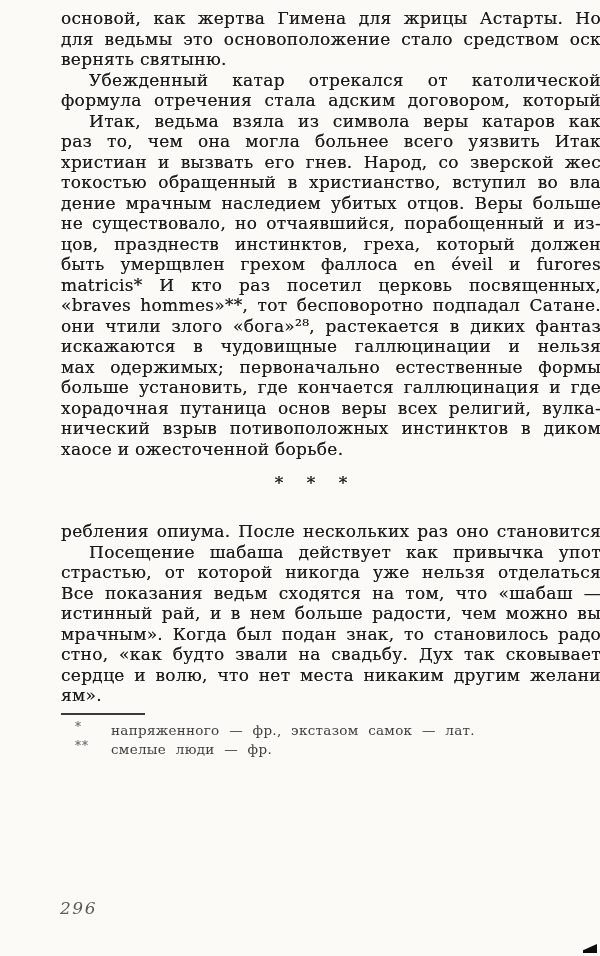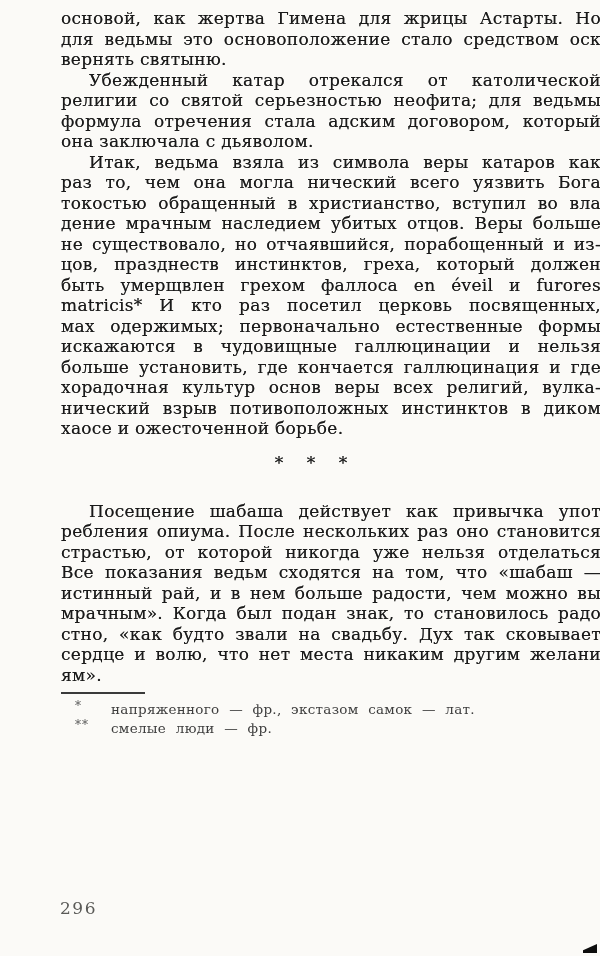--- a/index.html
+++ b/index.html
@@ -79,20 +79,21 @@
     word-spacing: 5px;
     letter-spacing: 0.3px;
   }
   .page-number {
     position: absolute;
     left: 60px;
     top: 898px;
     font-size: 17px;
     letter-spacing: 1.5px;
     color: #5a5a57;
+    font-style: italic;
   }
   .corner-mark {
     position: absolute;
     right: 3px;
     bottom: 3px;
     width: 14px;
     height: 9px;
     background: #0d0d0d;
     clip-path: polygon(0 100%, 0 70%, 100% 0, 100% 100%);
   }
@@ -100,42 +101,43 @@
 </head>
 <body>
 
 <div class="page">
   <div class="text-column">
     <div>
         <div class="line">основой, как жертва Гимена для жрицы Астарты. Но</div>
         <div class="line">для ведьмы это основоположение стало средством оск</div>
         <div class="line last">вернять святыню.</div>
         <div class="line indent">Убежденный катар отрекался от католической</div>
-        <div class="line">религии со святой серьезностью неофита; для ведьмы</div>
         <div class="line">формула отречения стала адским договором, который</div>
-        <div class="line last">она заключала с дьяволом.</div>
         <div class="line indent">Итак, ведьма взяла из символа веры катаров как</div>
-        <div class="line">раз то, чем она могла нический всего уязвить Бога</div>
+        <div class="line">раз то, чем она могла больнее всего уязвить Итак</div>
+        <div class="line">христиан и вызвать его гнев. Народ, со зверской жес</div>
         <div class="line">токостью обращенный в христианство, вступил во вла</div>
         <div class="line">дение мрачным наследием убитых отцов. Веры больше</div>
         <div class="line">не существовало, но отчаявшийся, порабощенный и из-</div>
         <div class="line">цов, празднеств инстинктов, греха, который должен</div>
         <div class="line">быть умерщвлен грехом фаллоса en éveil и furores</div>
         <div class="line">matricis* И кто раз посетил церковь посвященных,</div>
+        <div class="line">«braves hommes»**, тот бесповоротно подпадал Сатане.</div>
+        <div class="line">они чтили злого «бога»²⁸, растекается в диких фантаз</div>
+        <div class="line">искажаются в чудовищные галлюцинации и нельзя</div>
         <div class="line">мах одержимых; первоначально естественные формы</div>
-        <div class="line">искажаются в чудовищные галлюцинации и нельзя</div>
         <div class="line">больше установить, где кончается галлюцинация и где</div>
-        <div class="line">хорадочная культур основ веры всех религий, вулка-</div>
+        <div class="line">хорадочная путаница основ веры всех религий, вулка-</div>
         <div class="line">нический взрыв потивоположных инстинктов в диком</div>
         <div class="line last">хаосе и ожесточенной борьбе.</div>
       </div>
     <div class="separator">* * *</div>
     <div class="part2">
+        <div class="line">ребления опиума. После нескольких раз оно становится</div>
         <div class="line indent">Посещение шабаша действует как привычка упот</div>
-        <div class="line">ребления опиума. После нескольких раз оно становится</div>
         <div class="line">страстью, от которой никогда уже нельзя отделаться</div>
         <div class="line">Все показания ведьм сходятся на том, что «шабаш —</div>
         <div class="line">истинный рай, и в нем больше радости, чем можно вы</div>
         <div class="line">мрачным». Когда был подан знак, то становилось радо</div>
         <div class="line">стно, «как будто звали на свадьбу. Дух так сковывает</div>
         <div class="line">сердце и волю, что нет места никаким другим желани</div>
         <div class="line last">ям».</div>
       </div>
     <div class="footnote-rule"></div>
     <div class="footnotes" id="footnotes">

